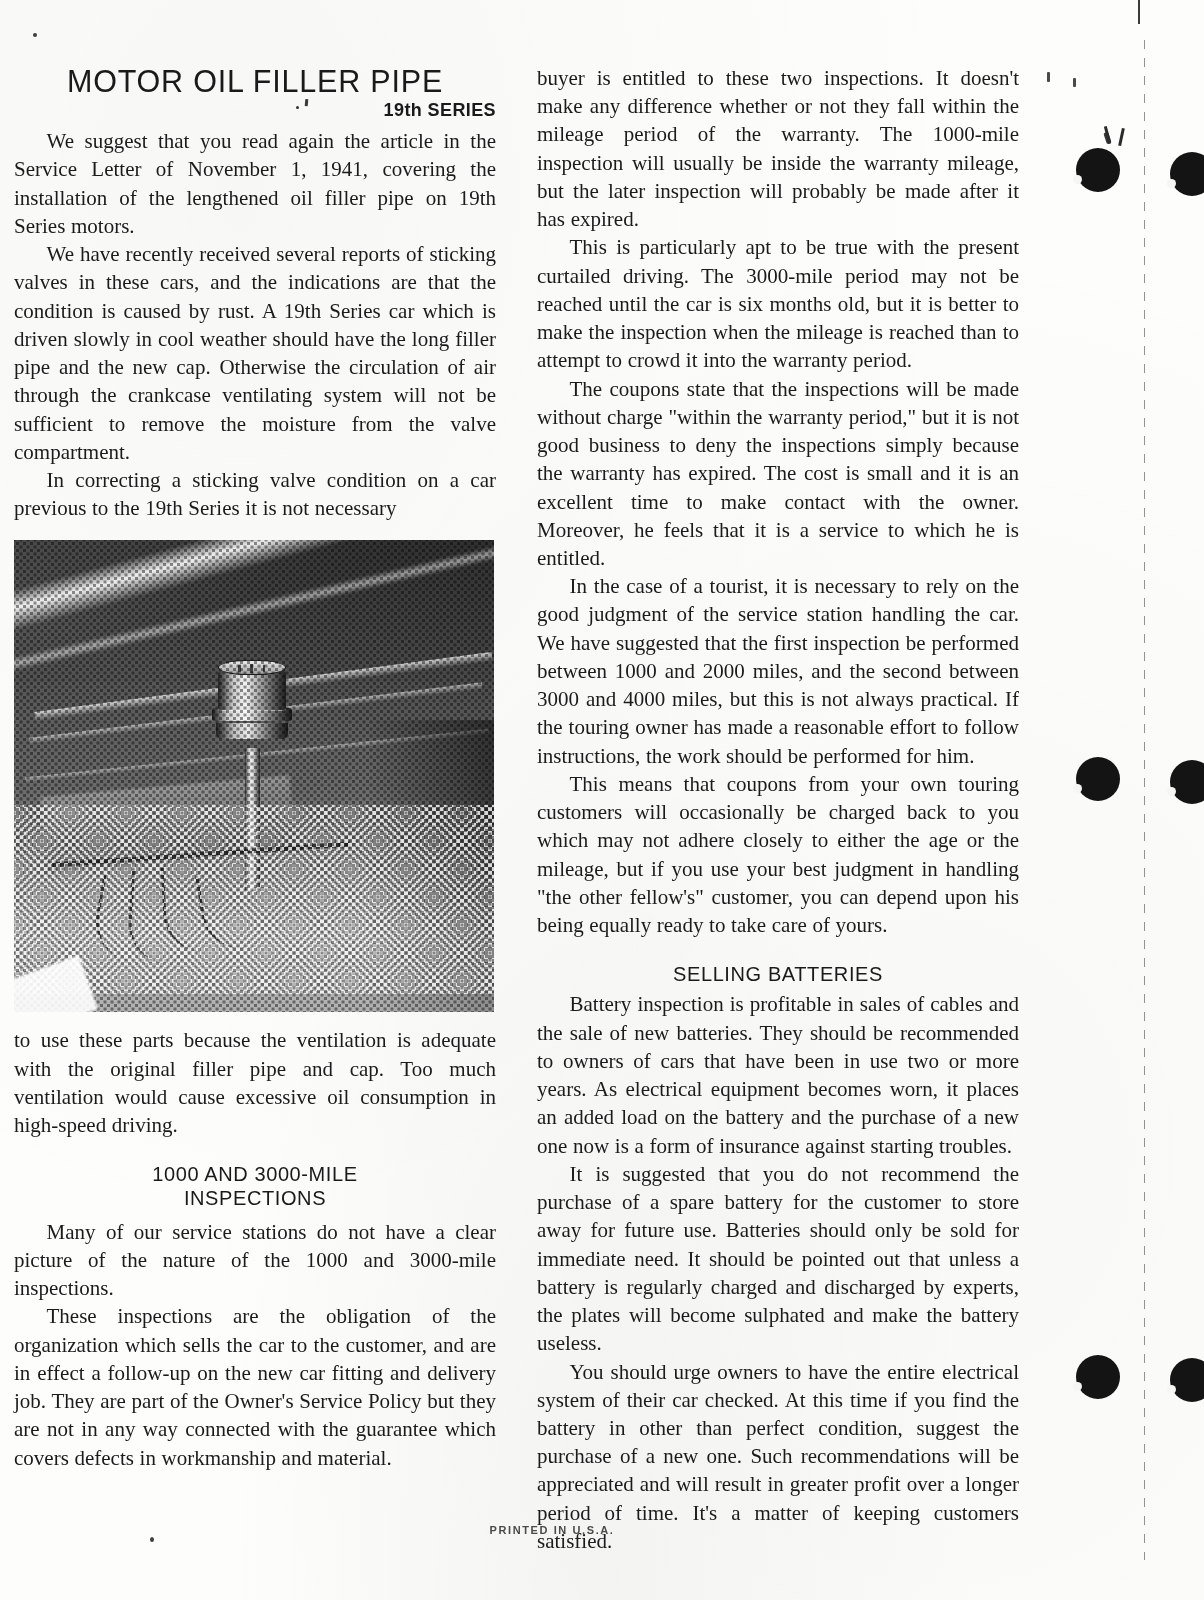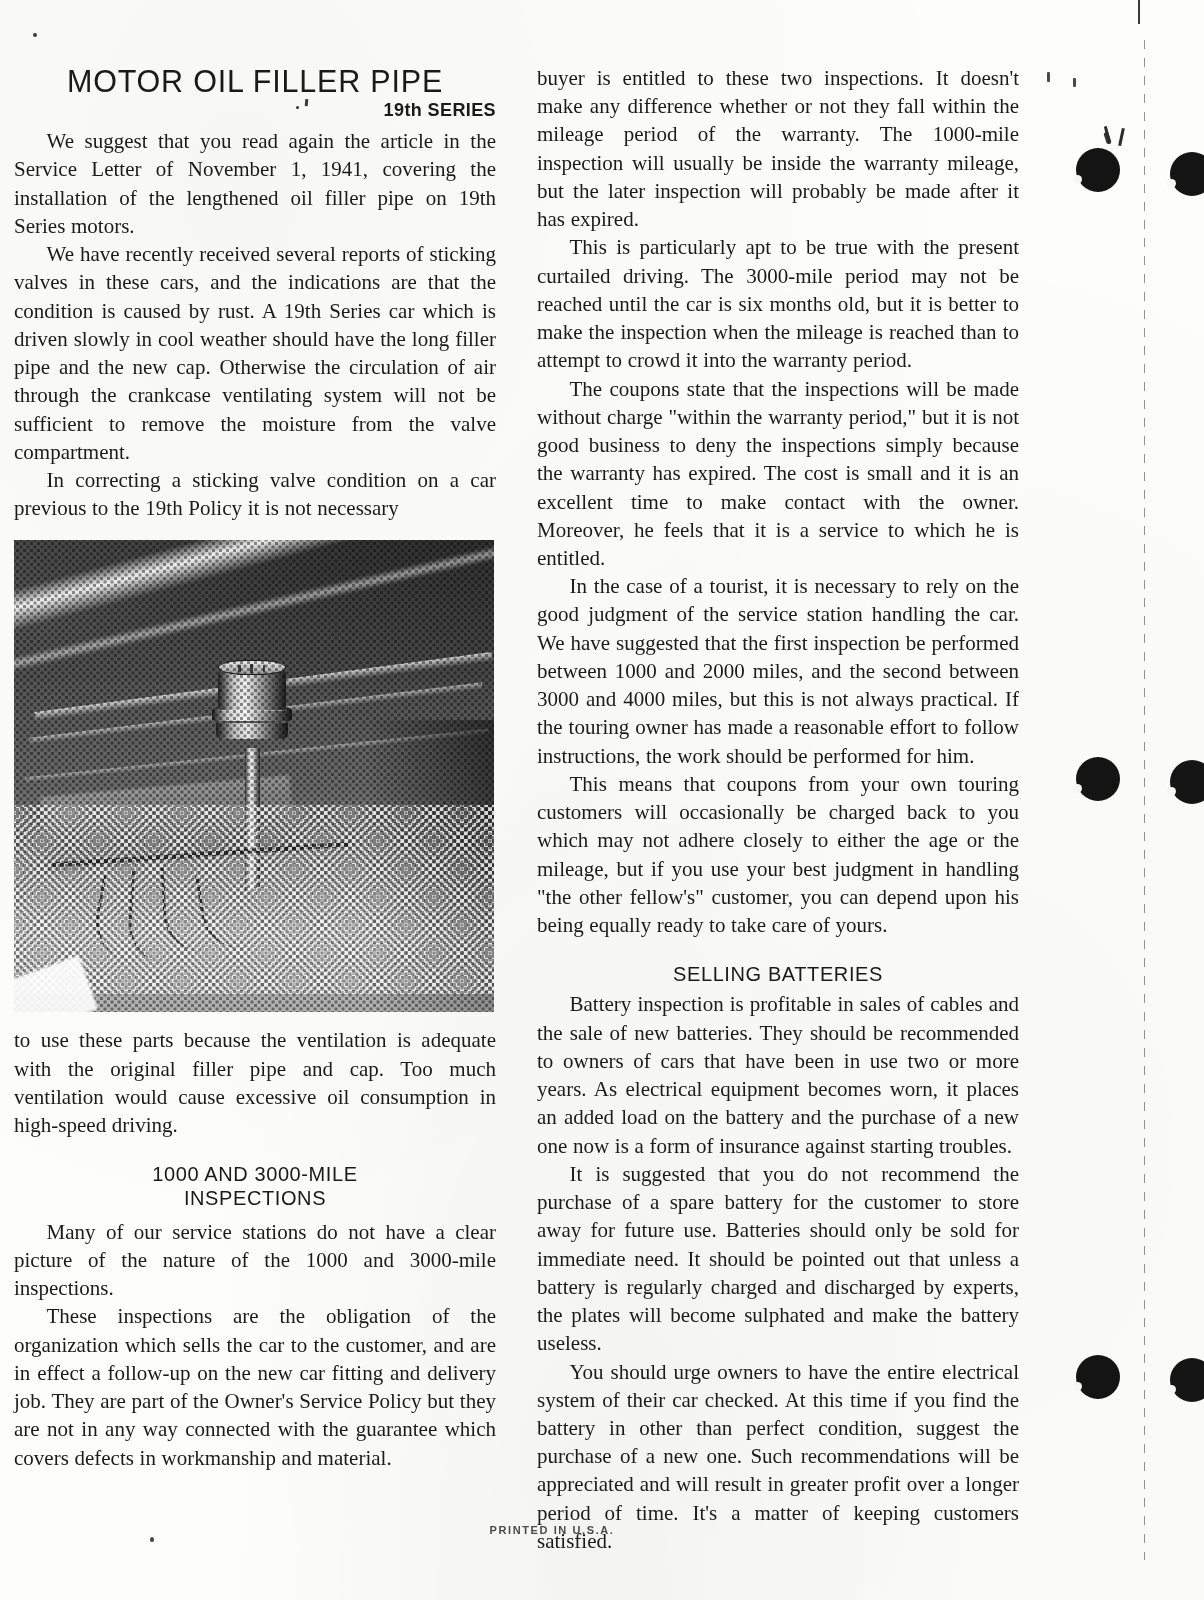--- a/index.html
+++ b/index.html
@@ -359,21 +359,21 @@
     <h1 class="head-main">MOTOR OIL FILLER PIPE</h1>
 
     <div class="head-sub">
       <span>19th SERIES</span>
       <span class="speck"></span>
       <span class="speck2"></span>
     </div>
 
     <p class="body">We suggest that you read again the article in the Service Letter of November 1, 1941, covering the installation of the lengthened oil filler pipe on 19th Series motors.</p>
     <p class="body">We have recently received several reports of sticking valves in these cars, and the indications are that the condition is caused by rust. A 19th Series car which is driven slowly in cool weather should have the long filler pipe and the new cap. Otherwise the circulation of air through the crankcase ventilating system will not be sufficient to remove the moisture from the valve compartment.</p>
-    <p class="body">In correcting a sticking valve condition on a car previous to the 19th Policy it is not necessary</p>
+    <p class="body">In correcting a sticking valve condition on a car previous to the 19th Series it is not necessary</p>
 
     <div class="photo-wrap">
       <div class="photo-base"></div>
       <div class="ph dark-block"></div>
       <div class="ph diag-bright"></div>
       <div class="ph diag-bright2"></div>
       <div class="ph rail"></div>
       <div class="ph rail2"></div>
       <div class="ph rail3"></div>
       <div class="ph valve-cover"></div>

